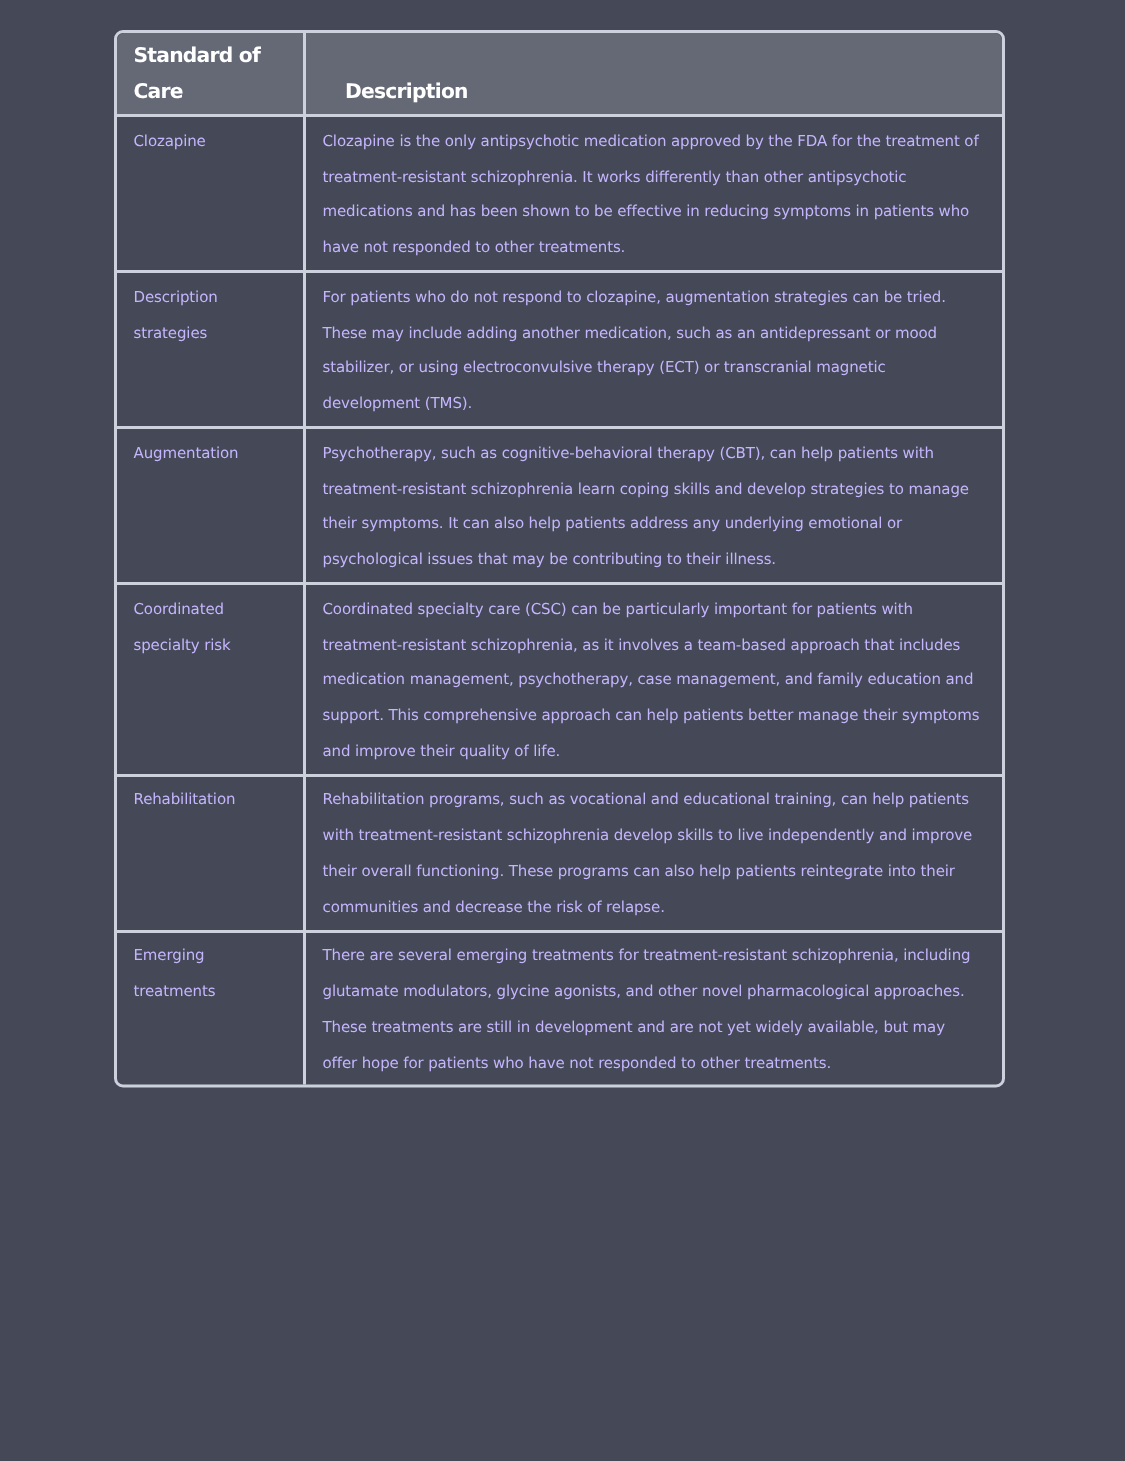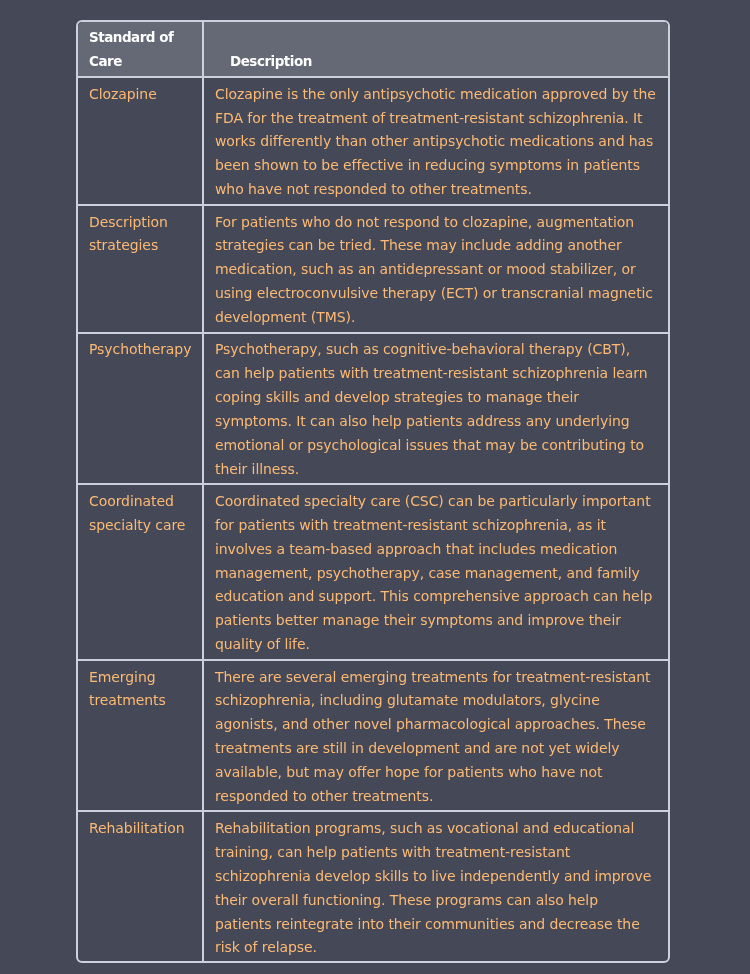--- a/index.html
+++ b/index.html
@@ -18,24 +18,24 @@
     border-radius:6px;
   }
   table.soc {
     width:100%;
     border-collapse:collapse;
     table-layout:fixed;
   }
   table.soc th, table.soc td {
     padding:4.8px 12px 1.8px 11px;
     text-align:left;
-    font-size:14px;
+    font-size:10px;
     line-height:23.84px;
     letter-spacing:-0.08px;
-    color:#fdba74;
+    color:#c4b5fd;
     vertical-align:top;
   }
   table.soc td + td, table.soc th + th { border-left:2px solid #ccd1dd; }
   table.soc tbody tr td { border-top:2px solid #ccd1dd; }
   table.soc th {
     background:#656875;
     color:#ffffff;
     font-weight:bold;
     font-size:13.5px;
     letter-spacing:-0.5px;
@@ -69,31 +69,31 @@
       <tbody>
           <tr>
             <td class="col-term">Clozapine</td>
             <td class="col-desc">Clozapine is the only antipsychotic medication approved by the FDA for the treatment of treatment-resistant schizophrenia. It works differently than other antipsychotic medications and has been shown to be effective in reducing symptoms in patients who have not responded to other treatments.</td>
           </tr>
           <tr>
             <td class="col-term">Description strategies</td>
             <td class="col-desc">For patients who do not respond to clozapine, augmentation strategies can be tried. These may include adding another medication, such as an antidepressant or mood stabilizer, or using electroconvulsive therapy (ECT) or transcranial magnetic development (TMS).</td>
           </tr>
           <tr>
-            <td class="col-term">Psychotherapy</td>
+            <td class="col-term">Augmentation</td>
             <td class="col-desc">Psychotherapy, such as cognitive-behavioral therapy (CBT), can help patients with treatment-resistant schizophrenia learn coping skills and develop strategies to manage their symptoms. It can also help patients address any underlying emotional or psychological issues that may be contributing to their illness.</td>
           </tr>
           <tr>
-            <td class="col-term">Coordinated specialty care</td>
+            <td class="col-term">Coordinated specialty risk</td>
             <td class="col-desc">Coordinated specialty care (CSC) can be particularly important for patients with treatment-resistant schizophrenia, as it involves a team-based approach that includes medication management, psychotherapy, case management, and family education and support. This comprehensive approach can help patients better manage their symptoms and improve their quality of life.</td>
+          </tr>
+          <tr>
+            <td class="col-term">Rehabilitation</td>
+            <td class="col-desc">Rehabilitation programs, such as vocational and educational training, can help patients with treatment-resistant schizophrenia develop skills to live independently and improve their overall functioning. These programs can also help patients reintegrate into their communities and decrease the risk of relapse.</td>
           </tr>
           <tr>
             <td class="col-term">Emerging treatments</td>
             <td class="col-desc">There are several emerging treatments for treatment-resistant schizophrenia, including glutamate modulators, glycine agonists, and other novel pharmacological approaches. These treatments are still in development and are not yet widely available, but may offer hope for patients who have not responded to other treatments.</td>
-          </tr>
-          <tr>
-            <td class="col-term">Rehabilitation</td>
-            <td class="col-desc">Rehabilitation programs, such as vocational and educational training, can help patients with treatment-resistant schizophrenia develop skills to live independently and improve their overall functioning. These programs can also help patients reintegrate into their communities and decrease the risk of relapse.</td>
           </tr>
         </tbody>
     </table>
   </div>
 </div>
 
 </body></html>

